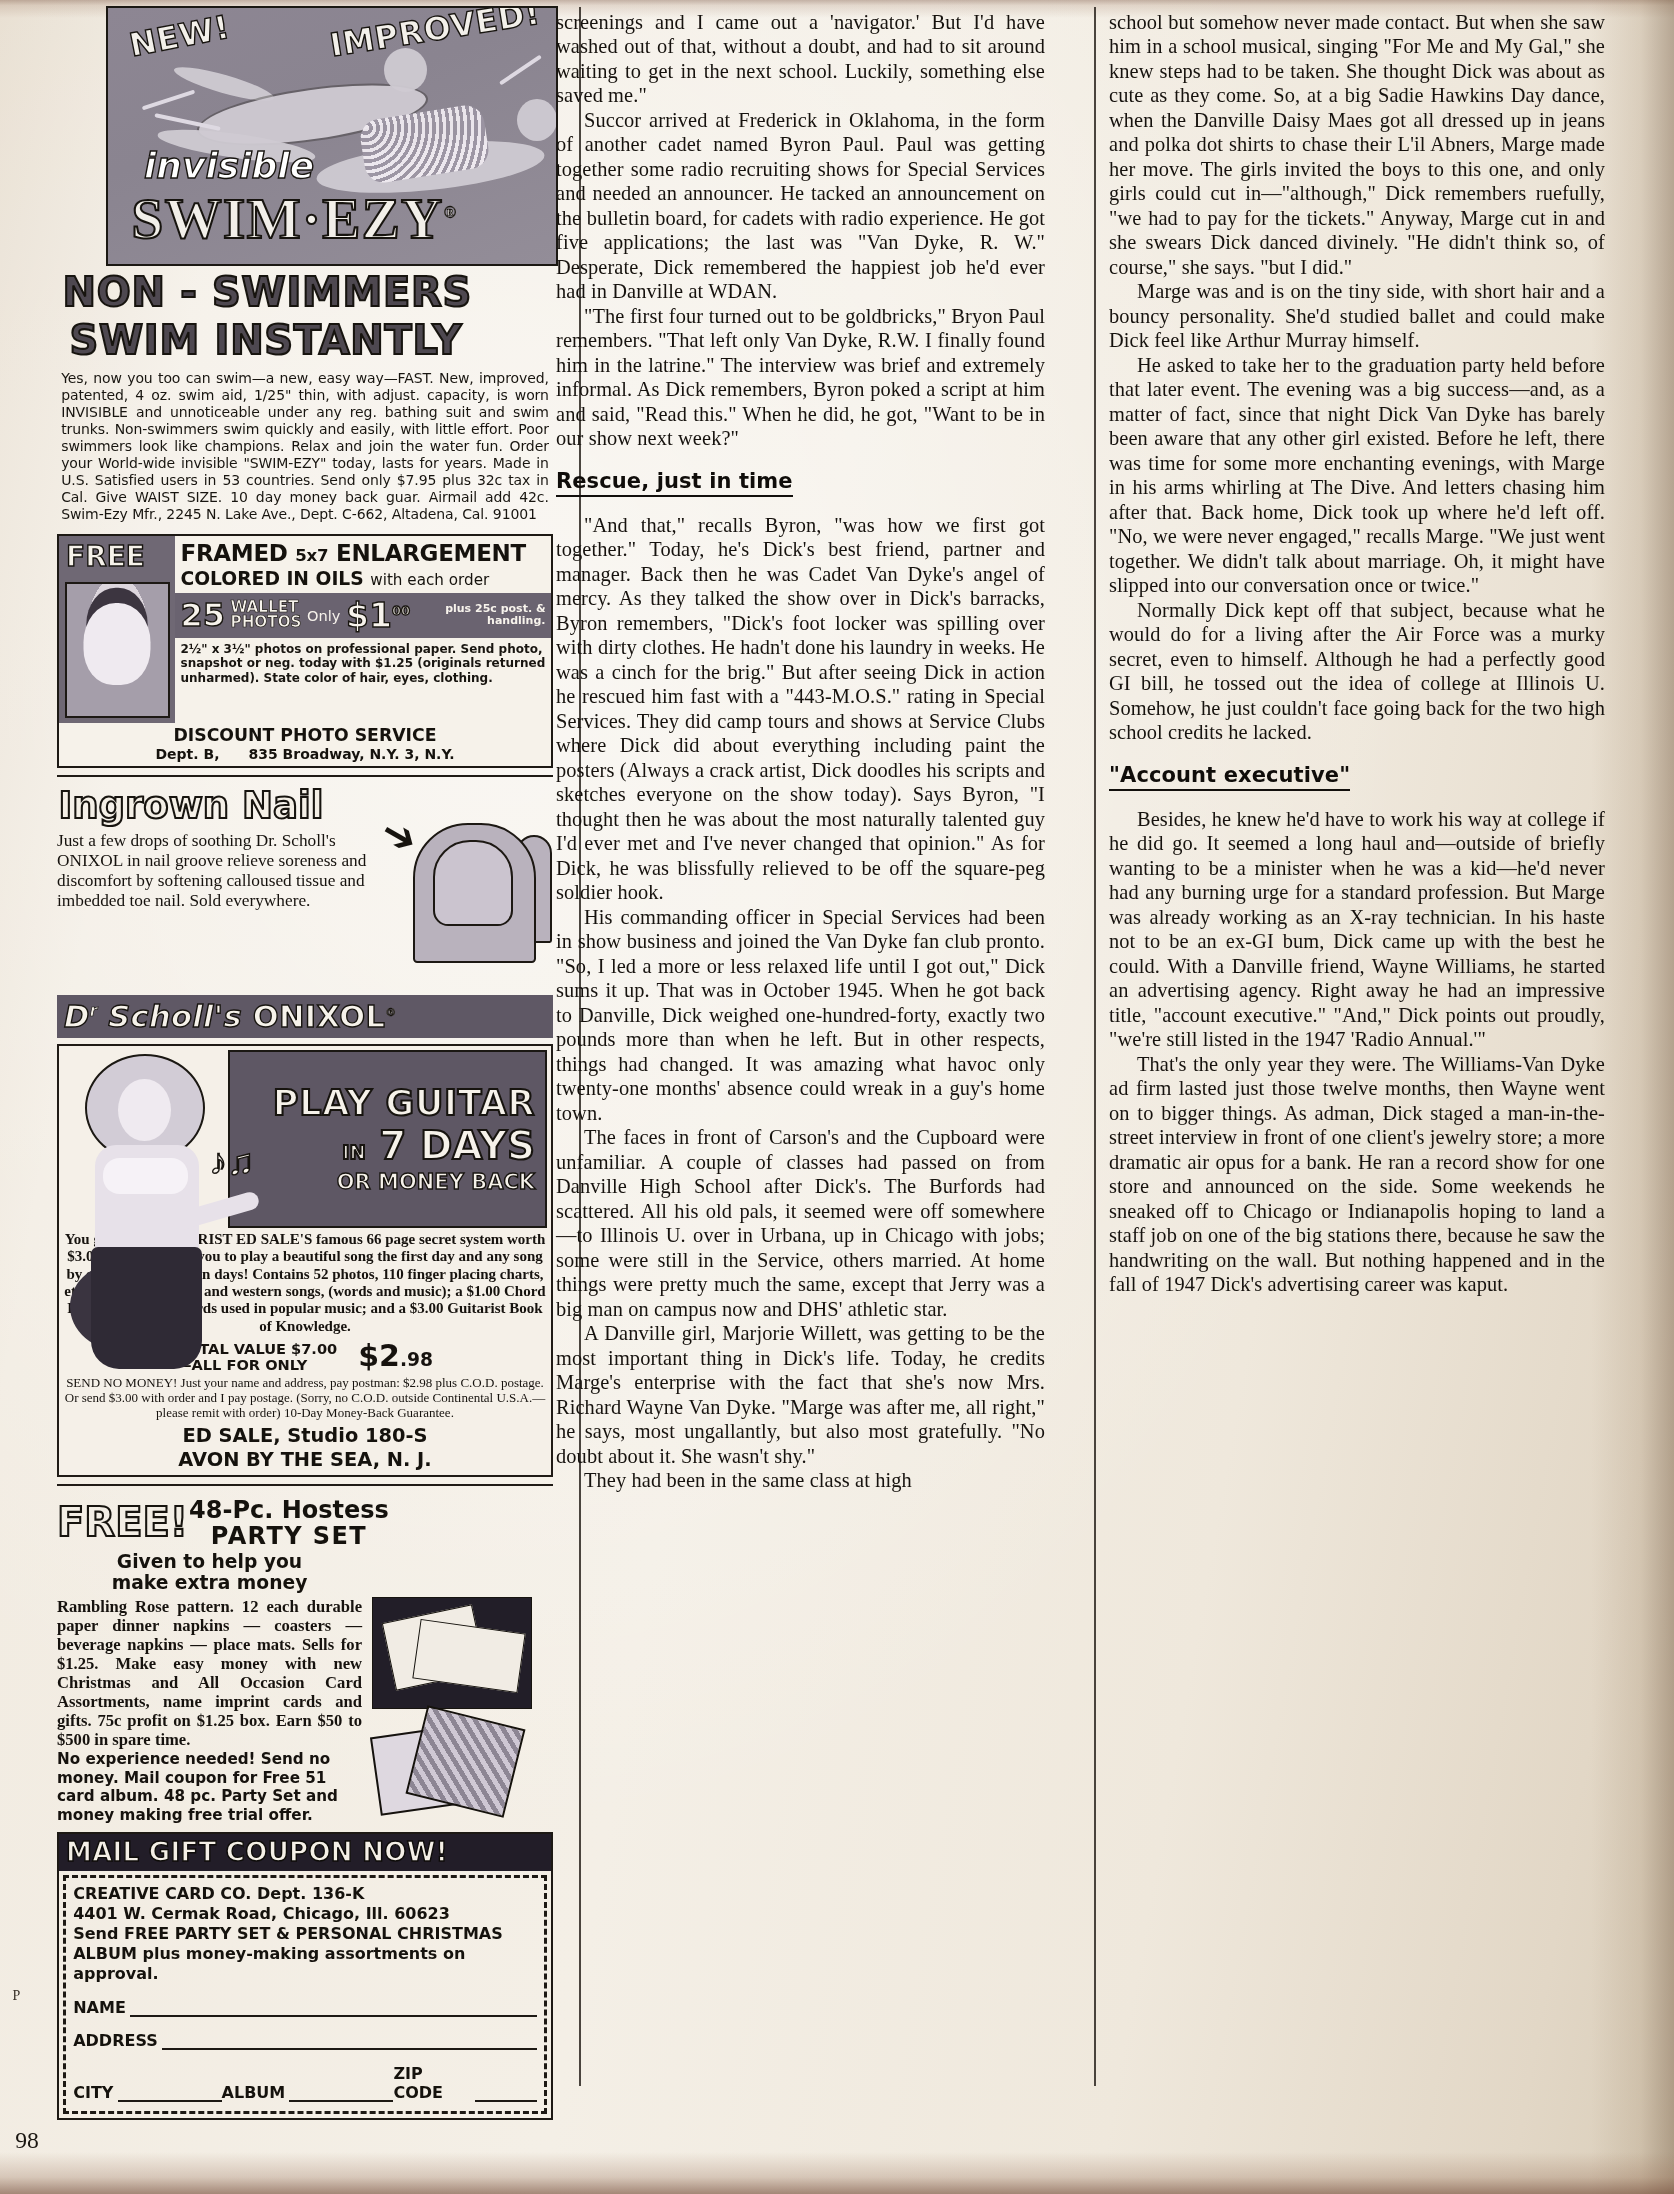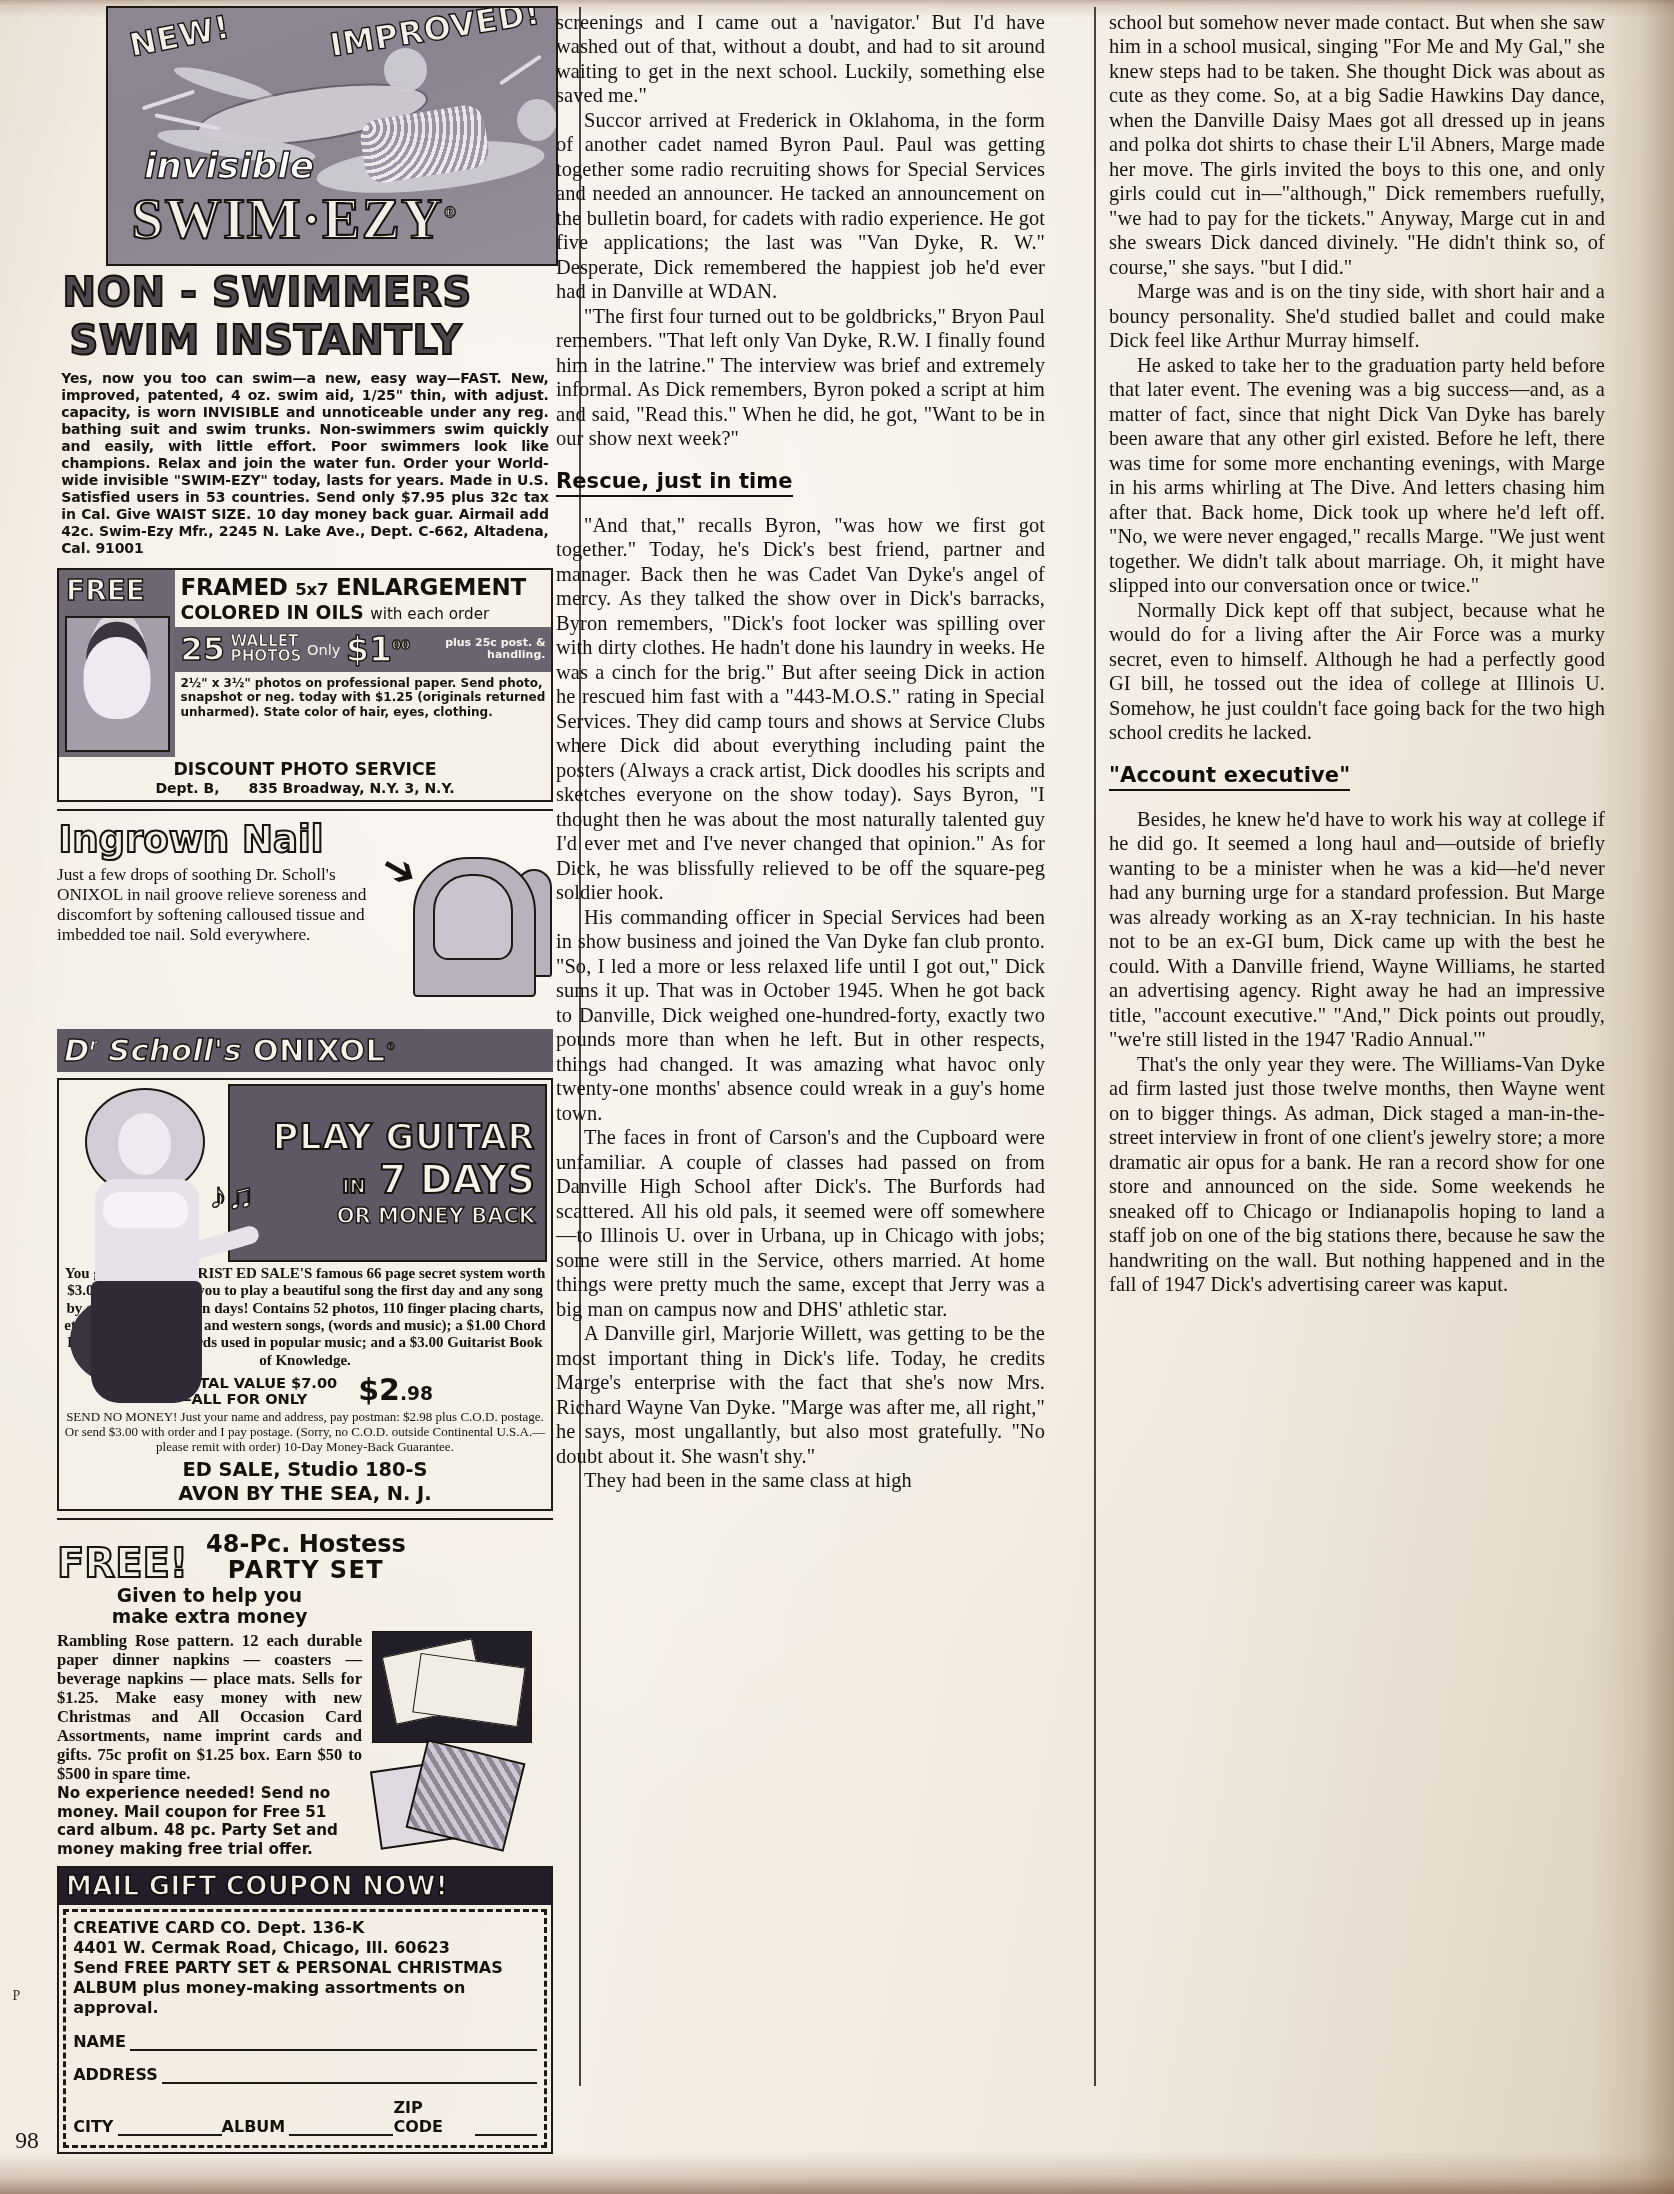--- a/index.html
+++ b/index.html
@@ -116,21 +116,21 @@
       transform:rotate(-9deg);border-radius:19.4px;}
   .splash{position:absolute;background:#ded9e2;height:4.2px;border-radius:2.8px;}
 
   .swim-head{
     font-family:"DejaVu Sans",sans-serif;font-weight:bold;
     font-size:40px;line-height:42px;color:#4e4850;
     -webkit-text-stroke:2.1px #17140f;
     letter-spacing:0.7px;margin:5.5px 0 0 5.5px;
   }
   .swim-copy{
-    font-family:"DejaVu Sans",sans-serif;font-weight:bold;
+    font-family:"DejaVu Sans",sans-serif;font-weight:normal;
     font-size:14px;line-height:17px;text-align:justify;
     color:#181510;margin:9.7px 4.2px 0 4.2px;letter-spacing:-0.1px;
   }
 
   
   .enl{border:2.8px solid #1d1914;padding:0;margin-top:11px;background:#f6f2ea;}
   .enl-top{display:flex;align-items:stretch;}
   .enl-free{
     background:#6f6874;color:#f6f2ea;font-family:"DejaVu Sans",sans-serif;font-weight:bold;
     font-size:28px;padding:4.2px 7px 2.8px 7px;-webkit-text-stroke:1.4px #17140f;
@@ -241,21 +241,21 @@
   .gt-val .price{font-family:"DejaVu Sans",sans-serif;font-weight:bold;font-size:30px;
                  color:#16120e;}
   .gt-val .price .d{font-size:18.7px;}
   .gt-fine{font-family:"Liberation Serif",serif;font-size:13px;line-height:15px;
            color:#16120e;text-align:center;margin-top:2.1px;}
   .gt-sig{font-family:"DejaVu Sans",sans-serif;font-weight:bold;font-size:19.4px;
           text-align:center;color:#15120d;line-height:23.6px;margin-top:4.2px;}
 
   
   .party{margin-top:8.3px;}
-  .pt-head{display:flex;align-items:flex-end;gap:18px;}
+  .pt-head{display:flex;align-items:center;gap:1px;}
   .pt-free{font-family:"DejaVu Sans",sans-serif;font-weight:bold;font-size:40px;
            color:#f2ede4;-webkit-text-stroke:2.1px #17140f;line-height:40px;}
   .pt-48{font-family:"DejaVu Sans",sans-serif;font-weight:bold;font-size:24px;
          line-height:26px;color:#15120d;padding-top:2.8px;}
   .pt-48 .l2{text-align:center;letter-spacing:1.4px;}
   .pt-sub{font-family:"DejaVu Sans",sans-serif;font-weight:bold;font-size:18.7px;
           line-height:21.5px;text-align:center;color:#15120d;width:305px;margin-top:1.4px;}
   .pt-body{display:flex;gap:7px;margin-top:2.8px;}
   .pt-copy{width:305px;font-family:"Liberation Serif",serif;font-weight:bold;font-size:16.6px;
            line-height:19px;color:#16120e;text-align:justify;}

